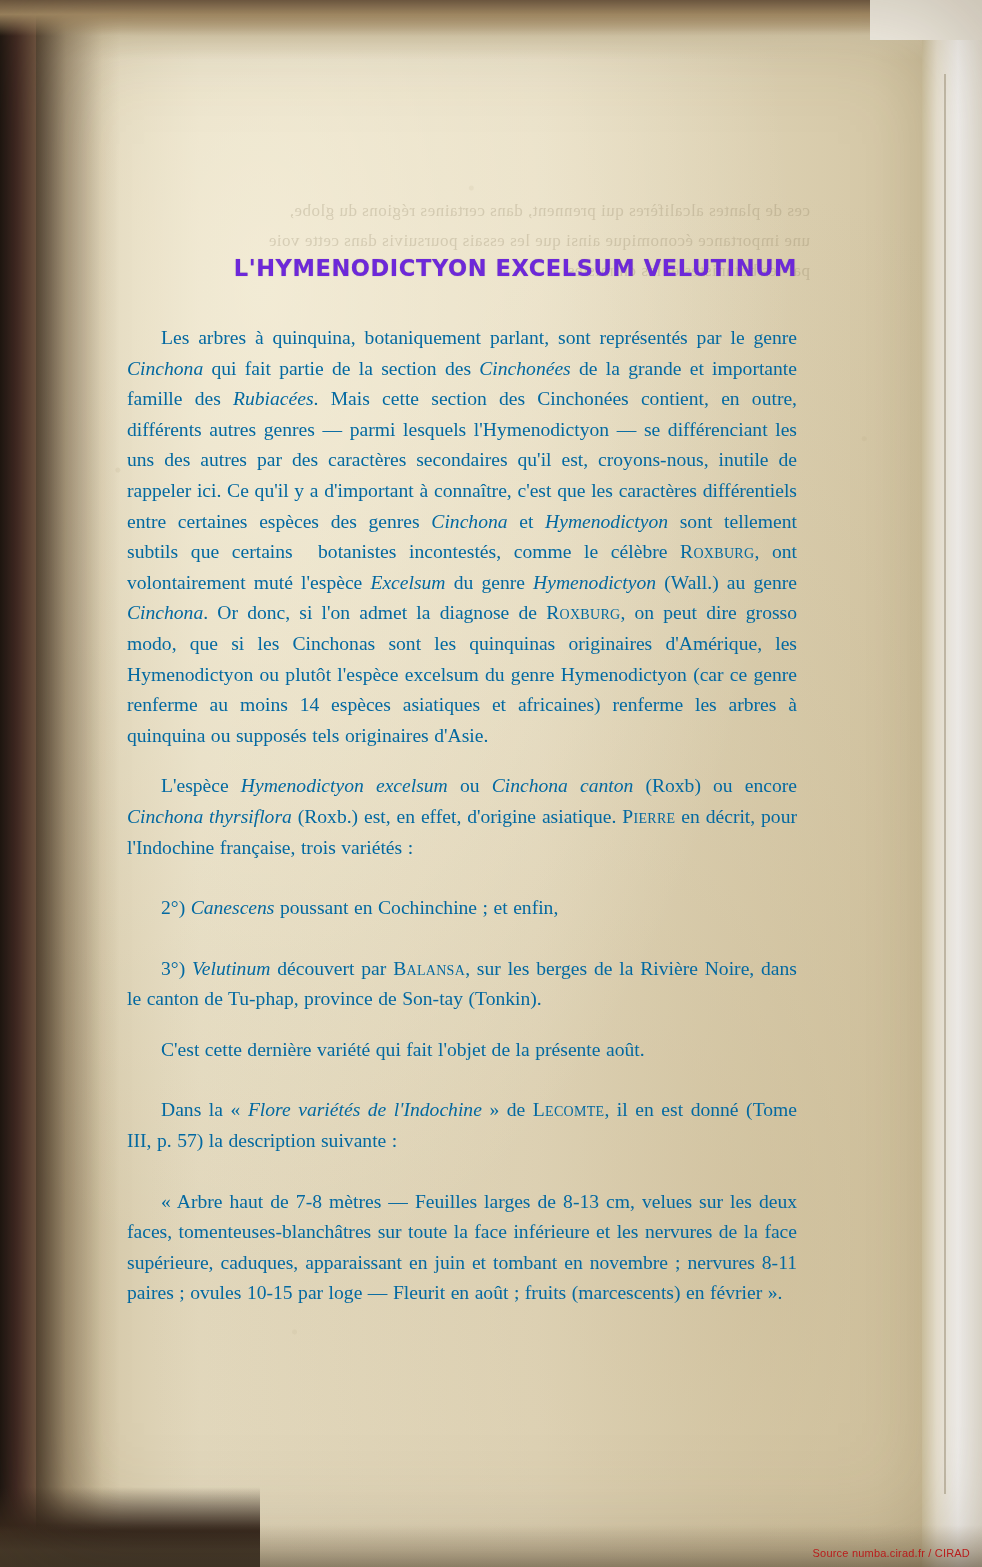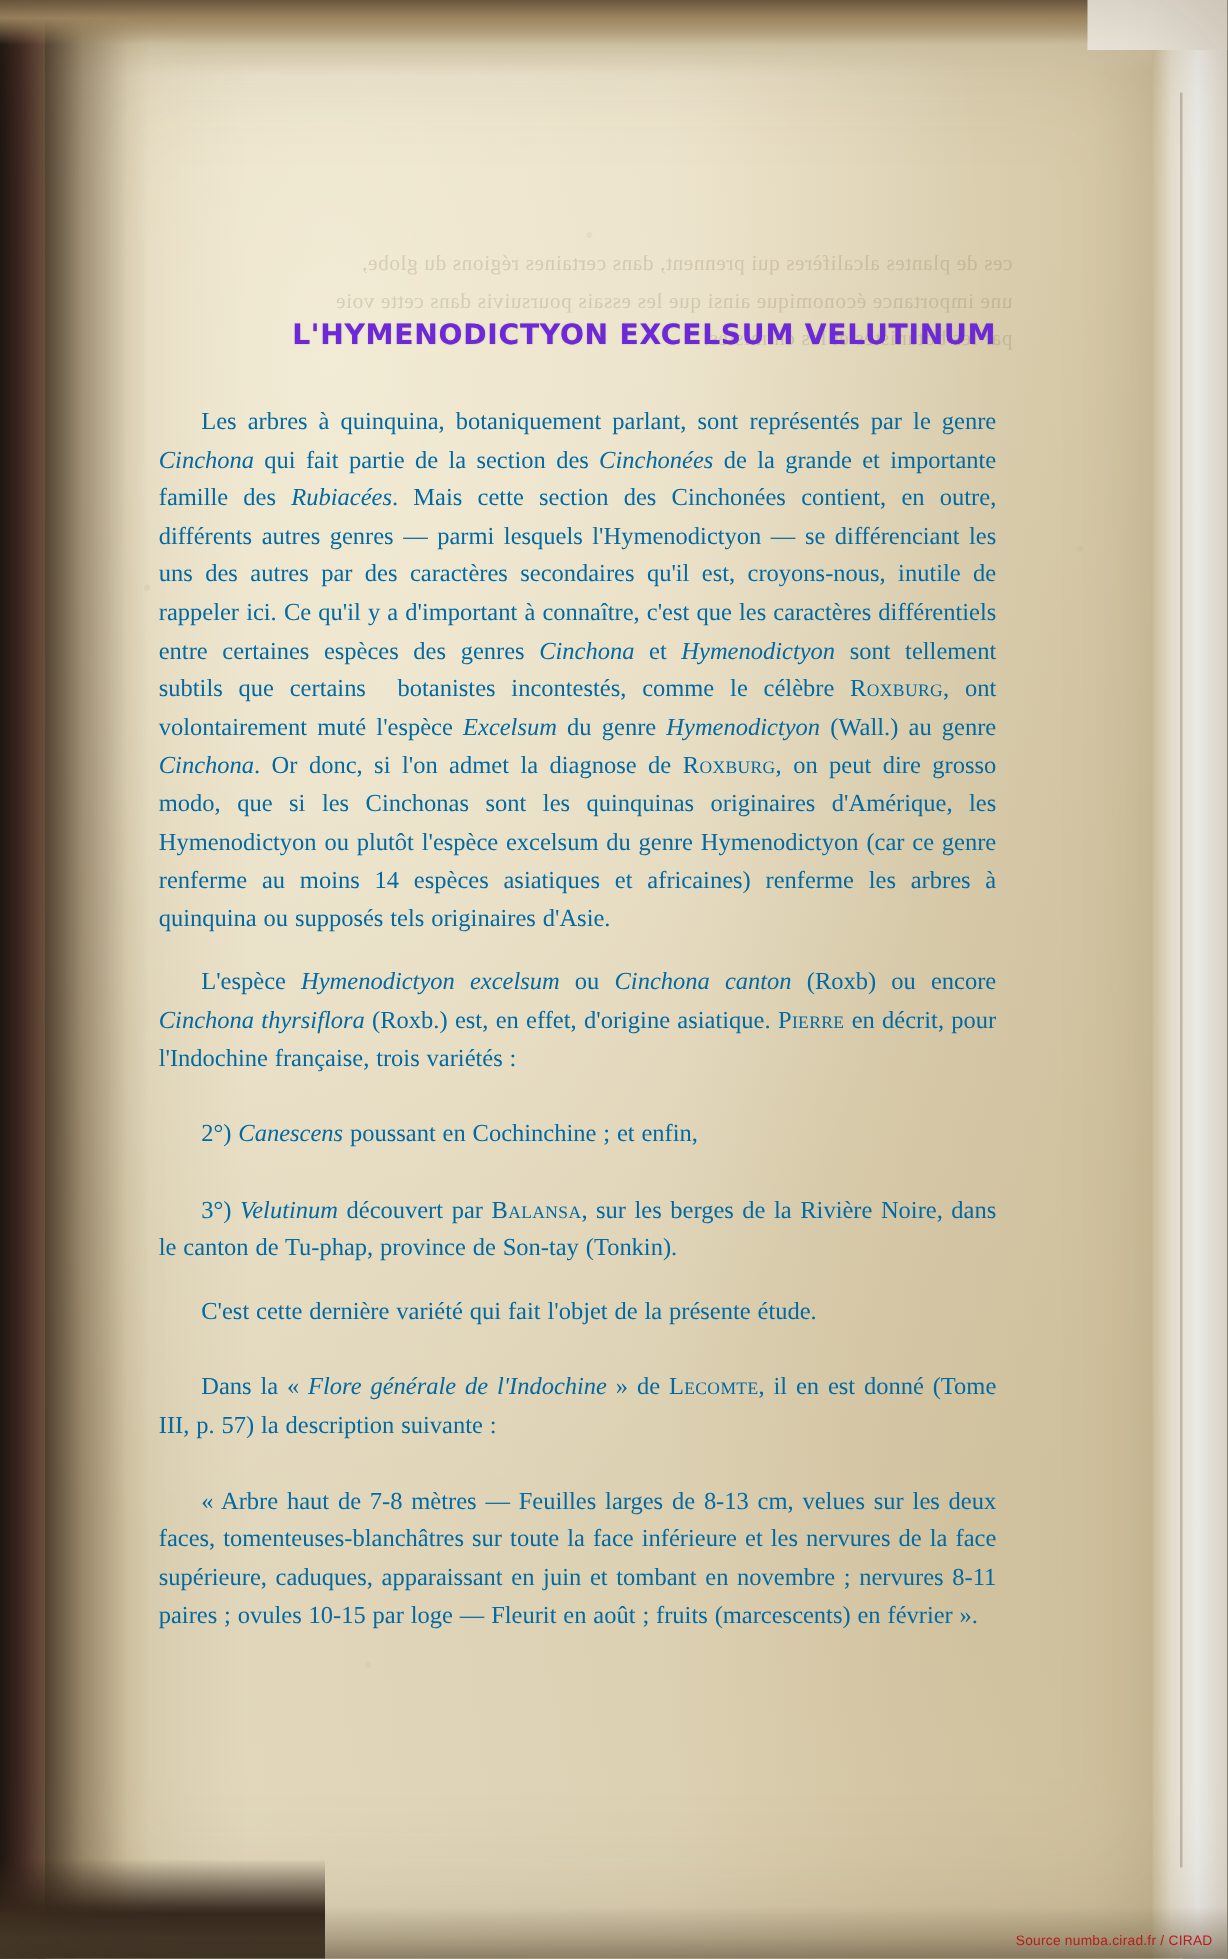--- a/index.html
+++ b/index.html
@@ -196,25 +196,25 @@
 
     <p class="para gap-big">
       2°) <span class="it">Canescens</span> poussant en Cochinchine ; et enfin,
     </p>
 
     <p class="para tight">
       3°) <span class="it">Velutinum</span> découvert par <span class="sc">Balansa</span>, sur les berges de la Rivière Noire, dans le canton de Tu-phap, province de Son-tay (Tonkin).
     </p>
 
     <p class="para gap-big">
-      C'est cette dernière variété qui fait l'objet de la présente étude.
-    </p>
-
-    <p class="para gap-big">
-      Dans la « <span class="it">Flore générale de l'Indochine</span> » de <span class="sc">Lecomte</span>, il en est donné (Tome III, p. 57) la description suivante :
+      C'est cette dernière variété qui fait l'objet de la présente août.
+    </p>
+
+    <p class="para gap-big">
+      Dans la « <span class="it">Flore variétés de l'Indochine</span> » de <span class="sc">Lecomte</span>, il en est donné (Tome III, p. 57) la description suivante :
     </p>
 
     <p class="para">
       « Arbre haut de 7-8 mètres — Feuilles larges de 8-13 cm, velues sur les deux faces, tomenteuses-blanchâtres sur toute la face inférieure et les nervures de la face supérieure, caduques, apparaissant en juin et tombant en novembre ; nervures 8-11 paires ; ovules 10-15 par loge — Fleurit en août ; fruits (marcescents) en février ».
     </p>
   </div>
 
   <div class="bg-noise"></div>
   <div class="bg-vignette"></div>
 

